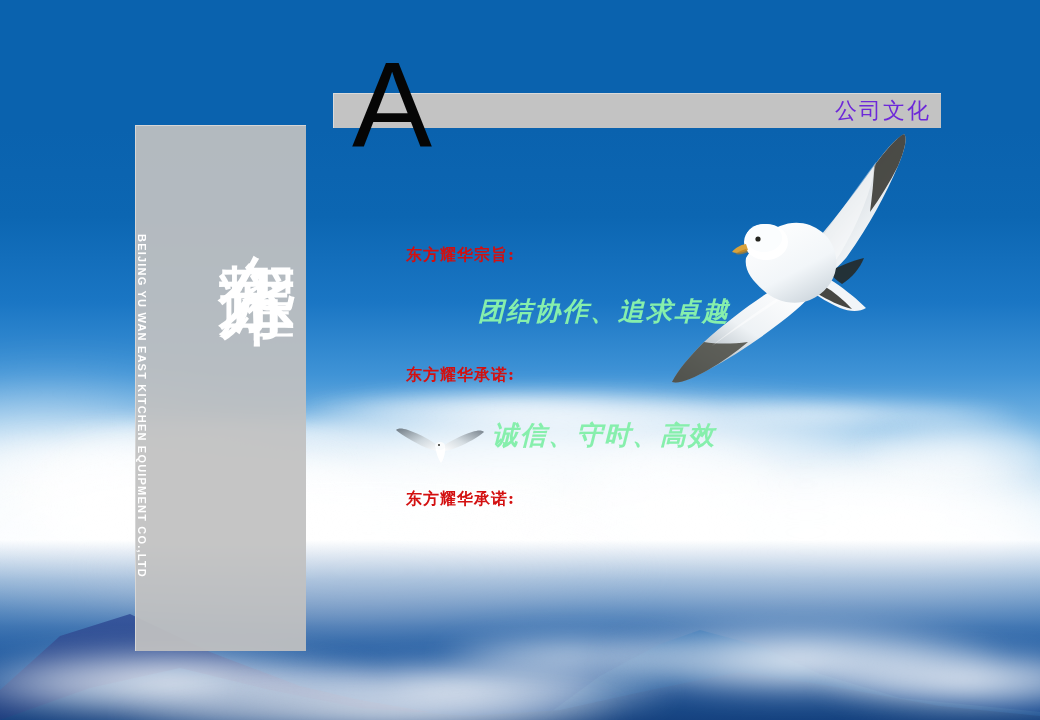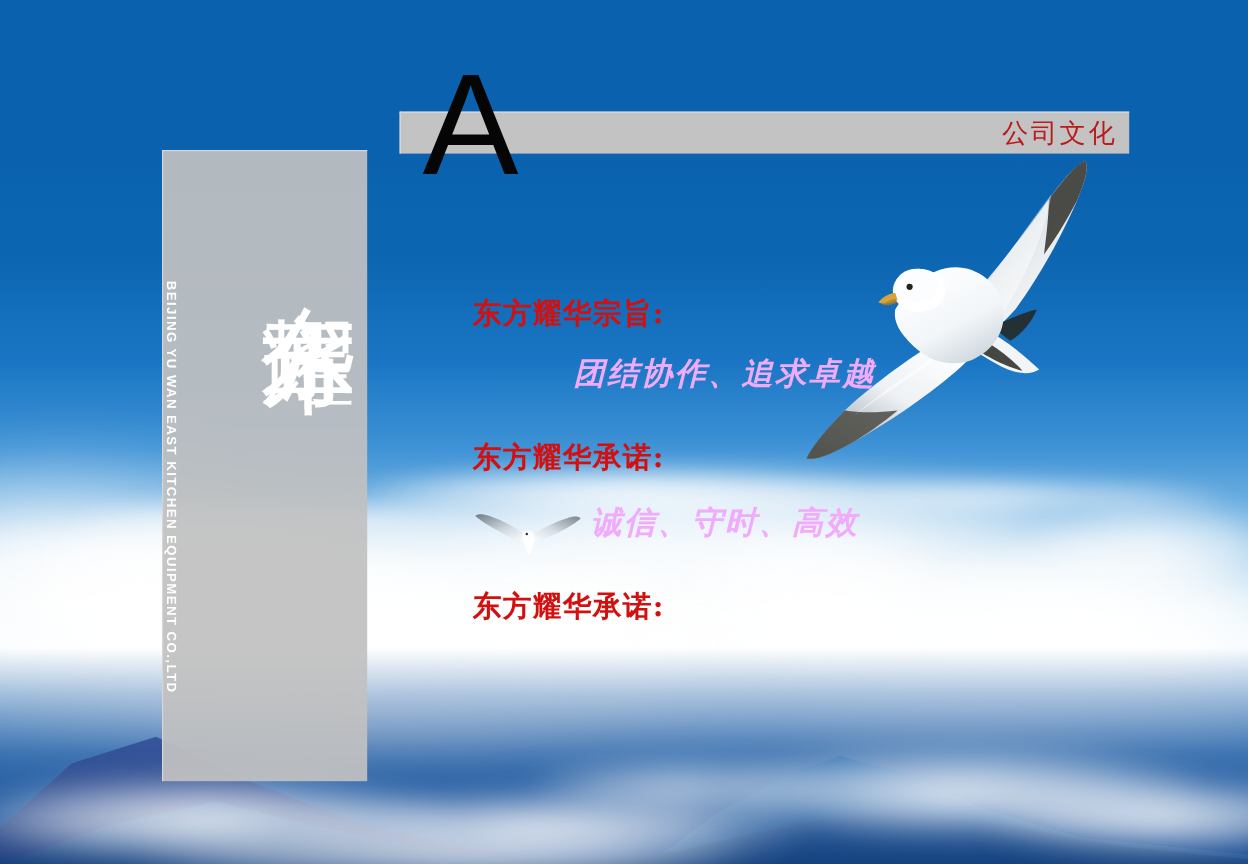--- a/index.html
+++ b/index.html
@@ -149,21 +149,21 @@
     border-left: 1px solid #dadada;
   }
   .title-bar .bar-text {
     position: absolute;
     right: 10px;
     top: 50%;
     transform: translateY(-50%);
     font-family: "DejaVu Sans", sans-serif;
     font-size: 22px;
     letter-spacing: 2px;
-    color: #b91c1c;
+    color: #6d28d9;
     white-space: nowrap;
   }
 
   
   .big-a {
     position: absolute;
     left: 352px;
     top: 44px;
     font-family: "Liberation Sans", sans-serif;
     font-size: 120px;
@@ -211,32 +211,33 @@
     letter-spacing: 1.2px;
     color: #ffffff;
   }
 
   
   .content { position: absolute; left: 0; top: 0; width: 1040px; height: 720px; }
   .heading {
     position: absolute;
     font-family: "DejaVu Serif", serif;
     font-weight: 700;
-    font-size: 24px;
+    font-size: 16px;
     color: #d31010;
     white-space: nowrap;
     letter-spacing: 1px;
+    margin-left: 12px;
   }
   .phrase {
     position: absolute;
     font-family: "DejaVu Serif", serif;
     font-weight: 700;
     font-style: italic;
     font-size: 26px;
-    color: #f0abfc;
+    color: #86efac;
     white-space: nowrap;
     letter-spacing: 2px;
   }
   .h1 { left: 394px; top: 245px; }
   .t1 { left: 478px; top: 294px; }
   .h2 { left: 394px; top: 365px; }
   .t2 { left: 492px; top: 418px; }
   .h3 { left: 394px; top: 489px; }
   .t3 { left: 478px; top: 549px; }
 

